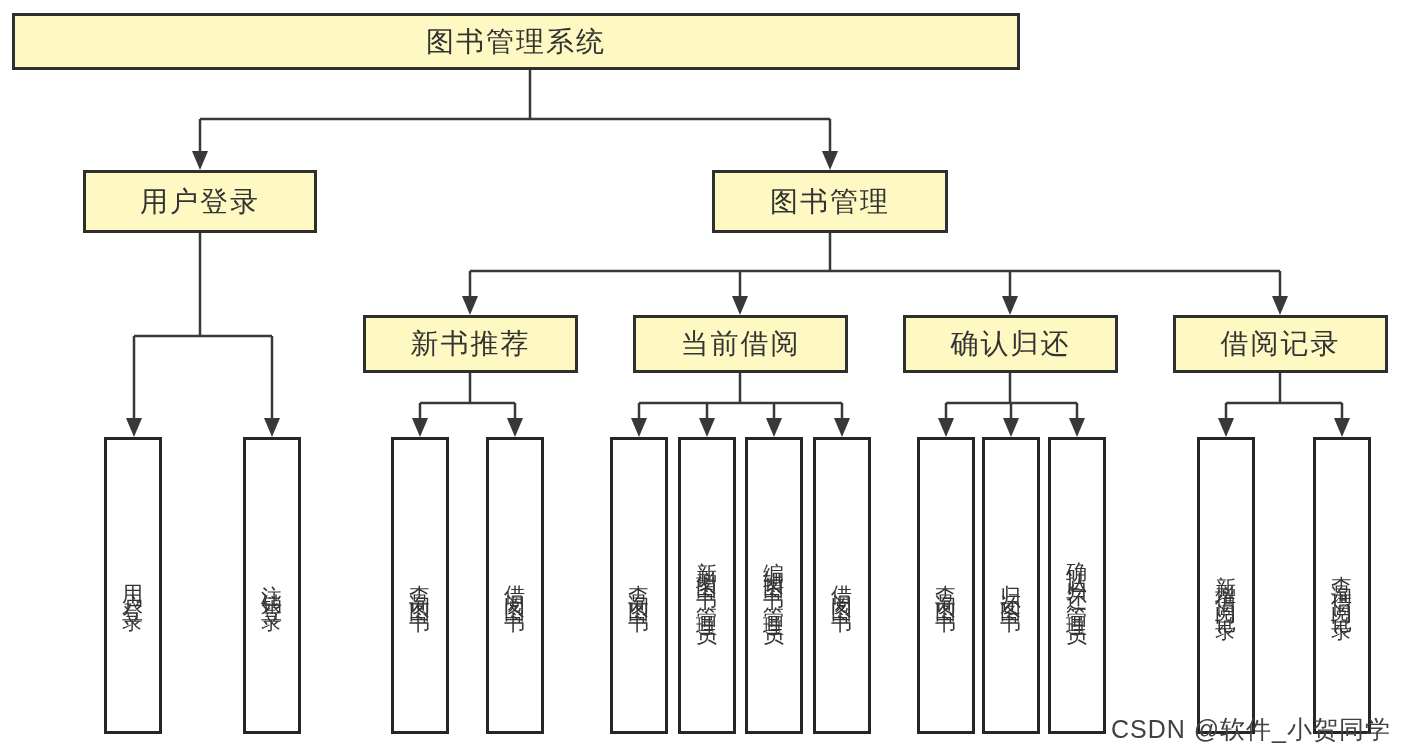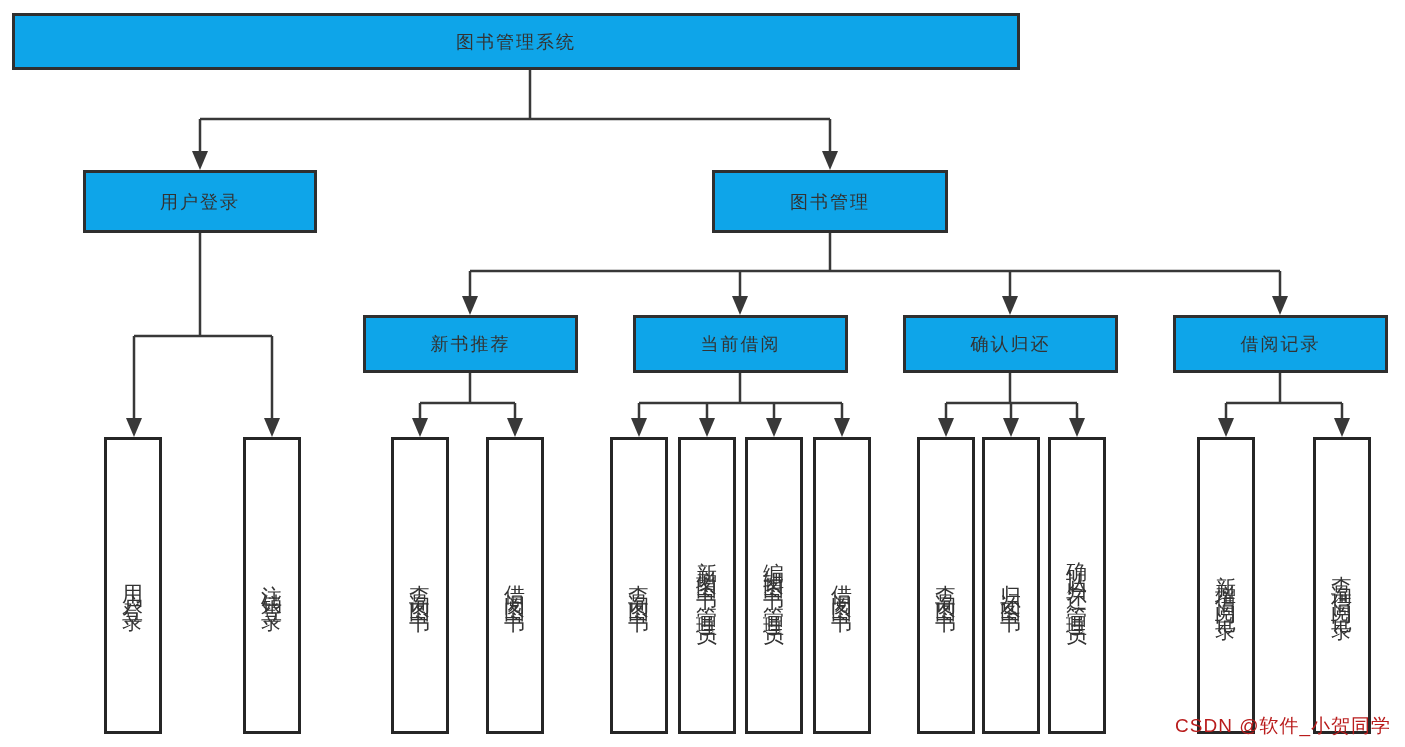--- a/index.html
+++ b/index.html
@@ -14,26 +14,26 @@
   .connectors {
     position: absolute;
     left: 0; top: 0;
     width: 1405px; height: 747px;
     pointer-events: none;
   }
   .hnode {
     position: absolute;
     box-sizing: border-box;
     border: 3px solid #2f2f2f;
-    background: #0ea5e9;
+    background: #fef9c3;
     display: flex;
     align-items: center;
     justify-content: center;
     color: #333333;
-    font-size: 18px;
+    font-size: 28px;
     letter-spacing: 2px;
     white-space: nowrap;
   }
   .vnode {
     position: absolute;
     top: 437px;
     width: 58px;
     height: 297px;
     box-sizing: border-box;
     border: 3px solid #262626;
@@ -46,23 +46,23 @@
     writing-mode: vertical-rl;
     font-size: 21px;
     letter-spacing: 9px;
     color: #333333;
     line-height: 1;
   }
   .watermark {
     position: absolute;
     right: 14px;
     top: 713px;
-    font-size: 19px;
+    font-size: 25px;
     letter-spacing: 1px;
-    color: #b91c1c;
+    color: #404040;
     white-space: nowrap;
     z-index: 5;
   }
 </style>
 </head>
 <body>
 
 <div class="canvas">
 
   <svg class="connectors" width="1405" height="747" viewBox="0 0 1405 747" xmlns="http://www.w3.org/2000/svg">

